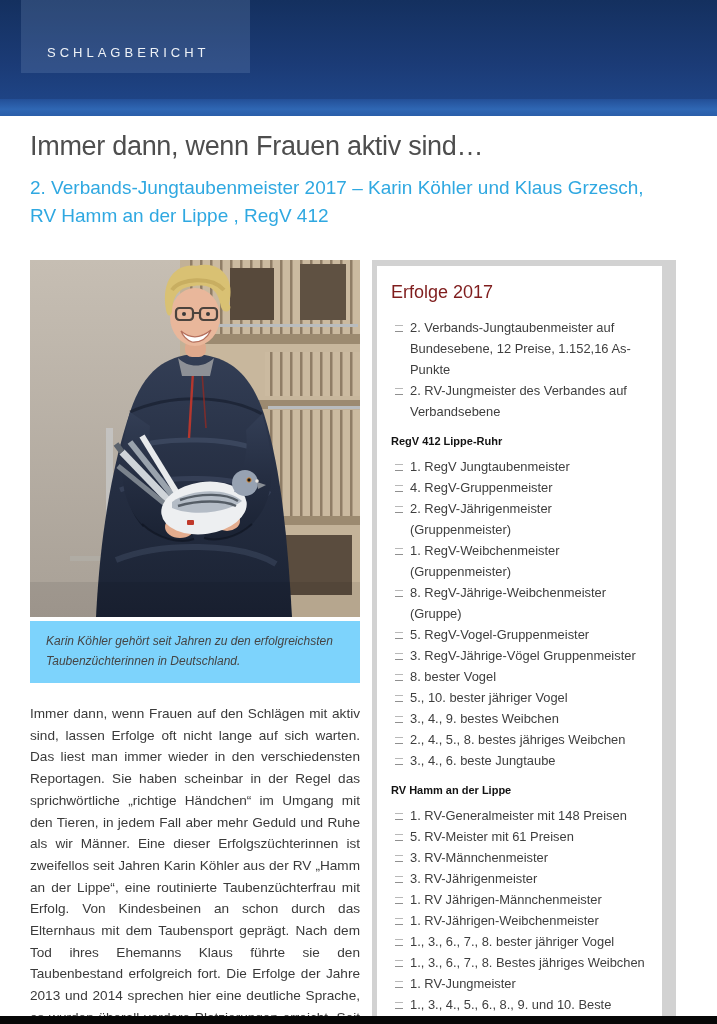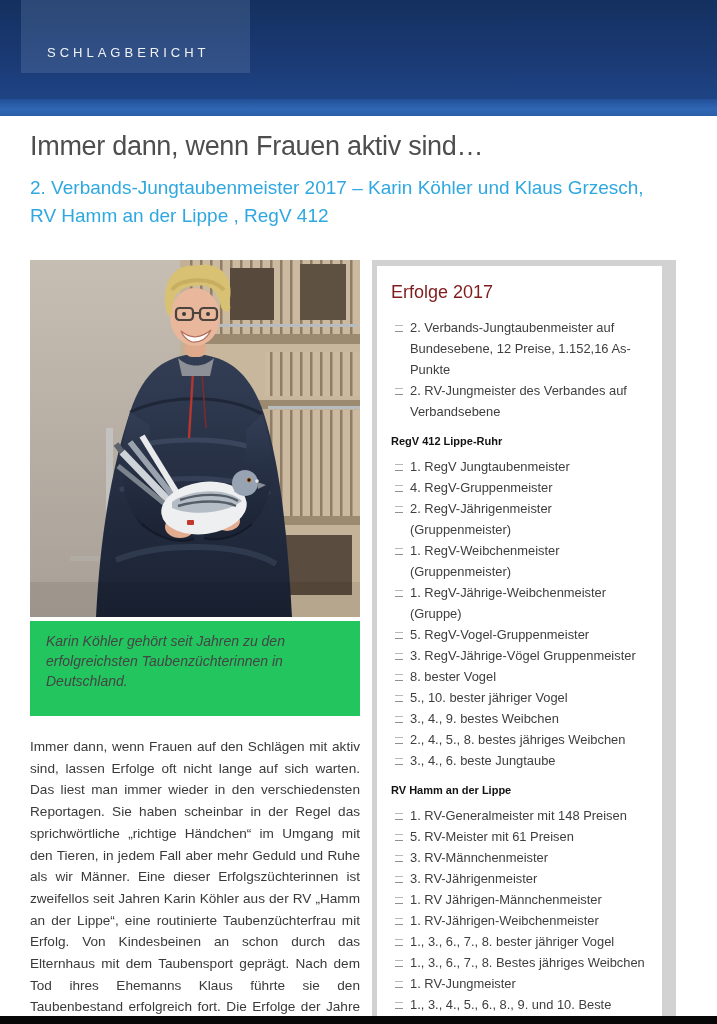--- a/index.html
+++ b/index.html
@@ -19,22 +19,22 @@
          letter-spacing:-0.3px;}
   .subtitle{margin:12px 30px 0 30px;font-size:19px;line-height:28px;color:#2FA8E1;}
   .subtitle span{display:block;}
   
   .cols{display:flex;margin:30px 0 0 30px;align-items:flex-start;}
   .left-col{width:330px;flex:0 0 330px;}
   .right-col{width:304px;flex:0 0 304px;margin-left:12px;}
   
   .photo{width:330px;height:357px;display:block;}
   
-  .caption{margin-top:4px;background:#22c55e;padding:10px 16px 25px 16px;
-           font-style:italic;font-size:14px;line-height:20px;color:#454545;}
+  .caption{margin-top:4px;background:#7dd3fc;padding:10px 16px 12px 16px;
+           font-style:italic;font-size:12px;line-height:20px;color:#454545;}
   
   .body-text{margin-top:20px;font-size:13.6px;line-height:21.7px;color:#3a3a3a;
              text-align:justify;}
   
   .sb-frame{background:#d2d2d2;padding:6px 14px 14px 5px;}
   .sb-inner{background:#ffffff;padding:14px 10px 18px 12px;min-height:660px;box-sizing:border-box;}
   .sb-title{font-size:18px;color:#7f1d1d;font-weight:400;margin:2px 0 14px 2px;}
   .sb-heading{font-size:11px;font-weight:bold;color:#121212;line-height:21px;
               margin:9px 0 2px 2px;}
   .sb-list{list-style:none;margin:4px;padding:0;}
@@ -201,21 +201,21 @@
                 <li>
                   <span class="bullet"></span>
                   <span class="li-text">2. RegV-Jährigenmeister (Gruppenmeister)</span>
                 </li>
                 <li>
                   <span class="bullet"></span>
                   <span class="li-text">1. RegV-Weibchenmeister (Gruppenmeister)</span>
                 </li>
                 <li>
                   <span class="bullet"></span>
-                  <span class="li-text">1. RegV-Jährige-Weibchenmeister (Gruppe)</span>
+                  <span class="li-text">8. RegV-Jährige-Weibchenmeister (Gruppe)</span>
                 </li>
                 <li>
                   <span class="bullet"></span>
                   <span class="li-text">5. RegV-Vogel-Gruppenmeister</span>
                 </li>
                 <li>
                   <span class="bullet"></span>
                   <span class="li-text">3. RegV-Jährige-Vögel Gruppenmeister</span>
                 </li>
                 <li>

